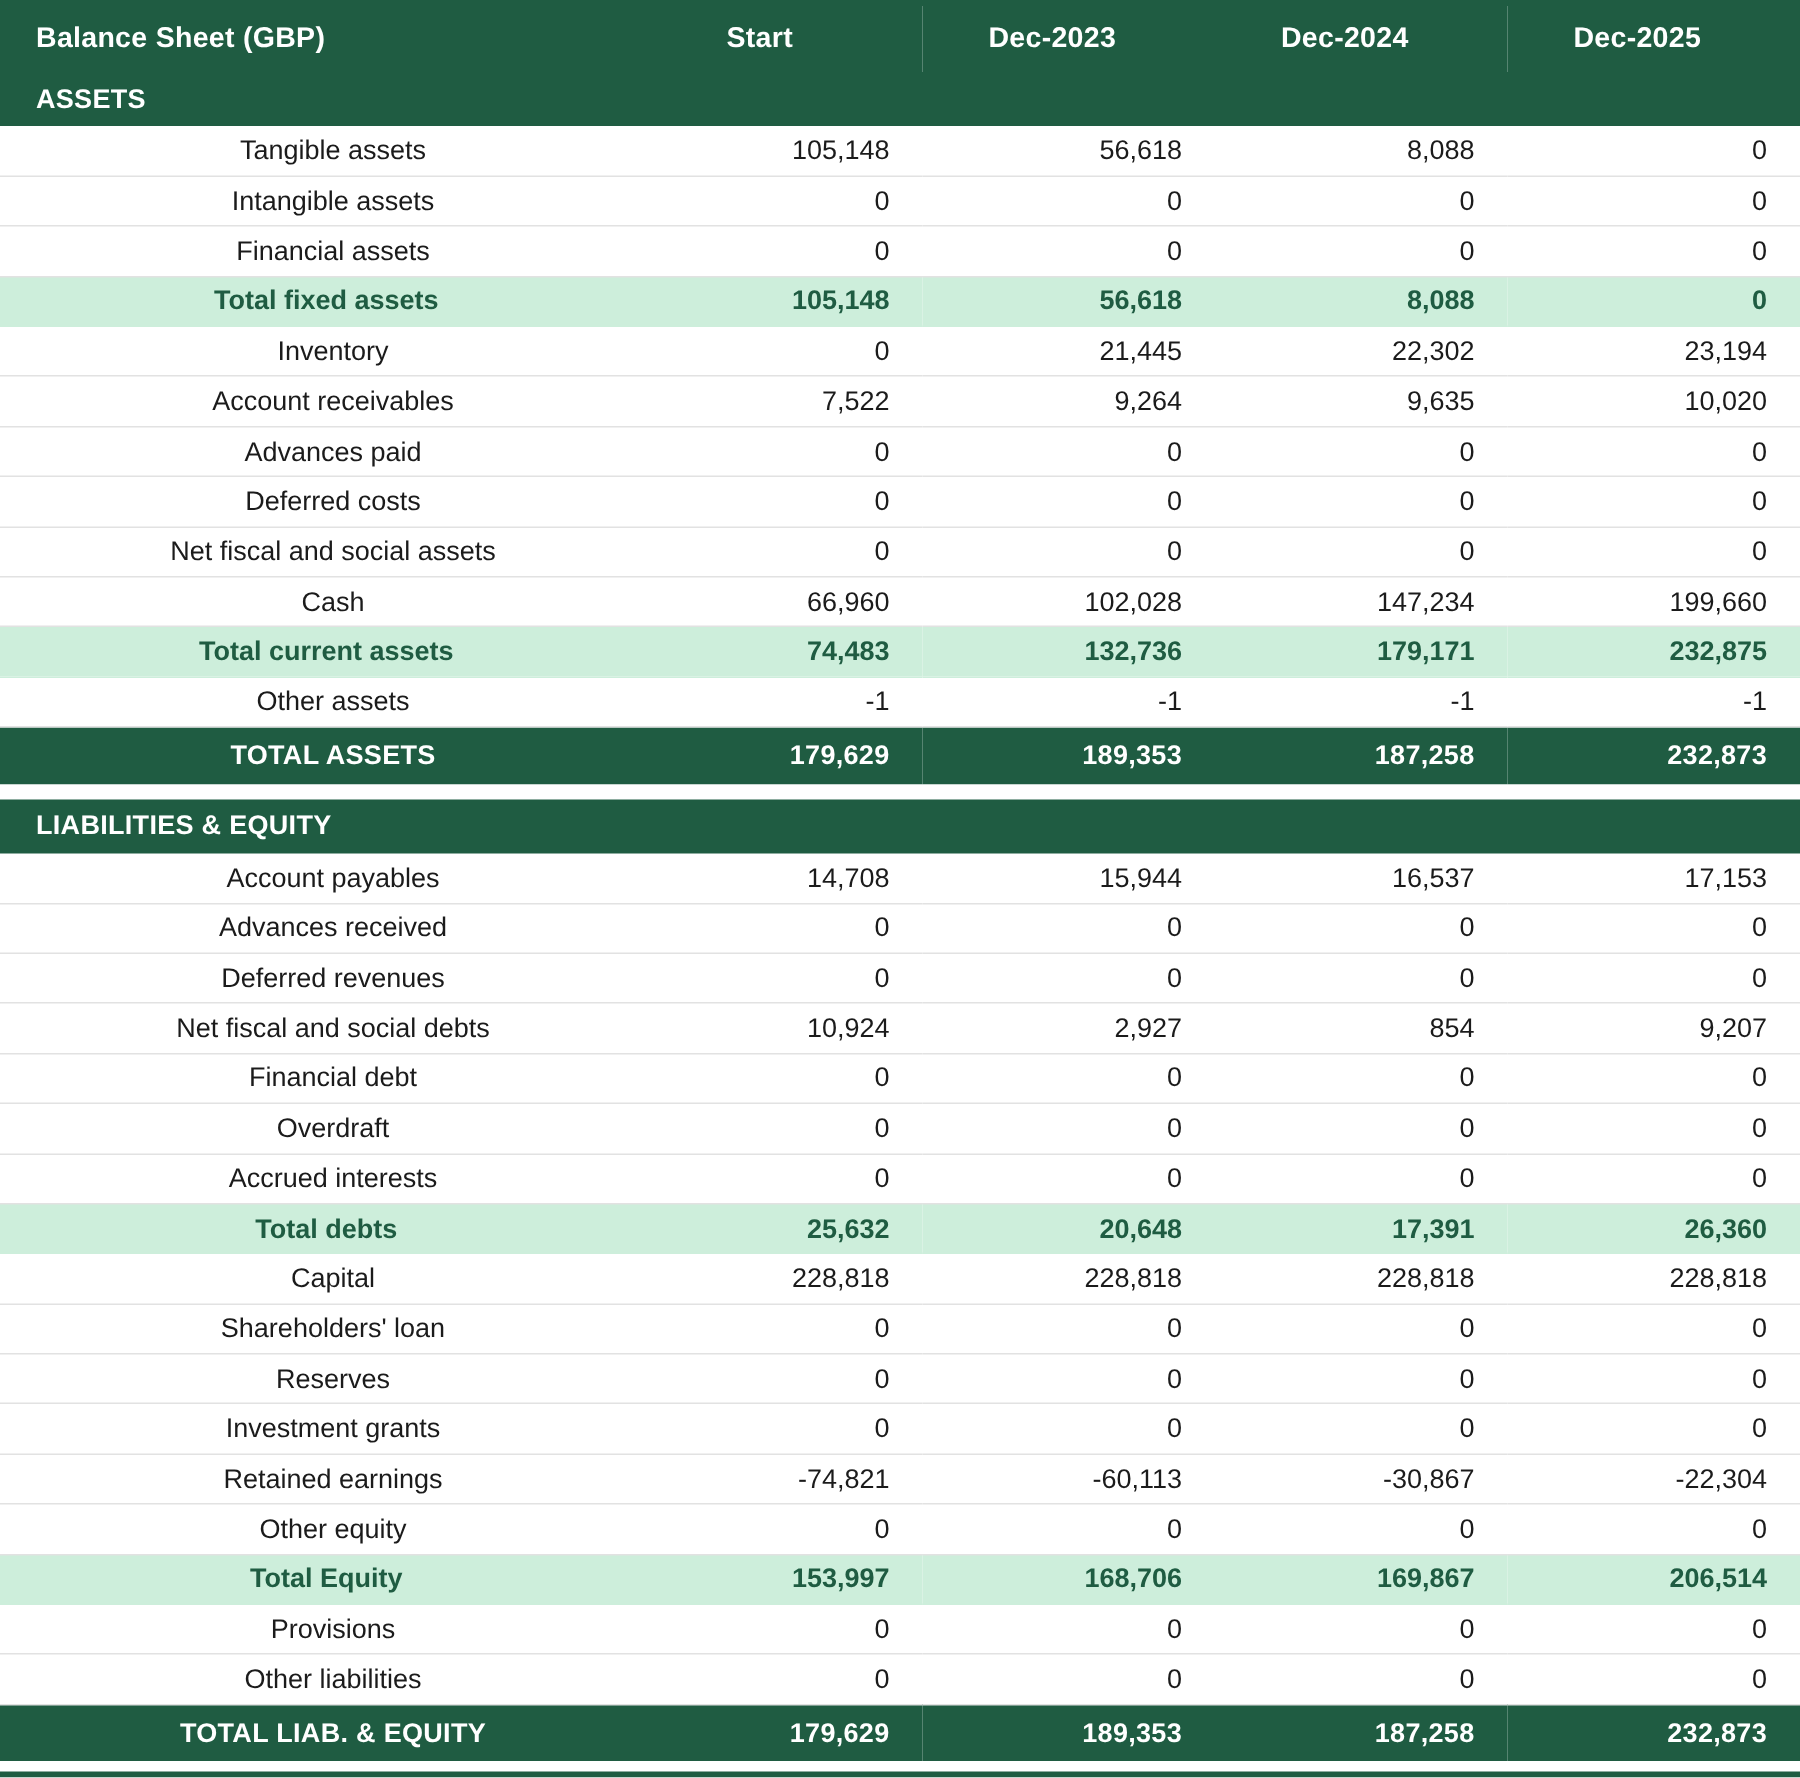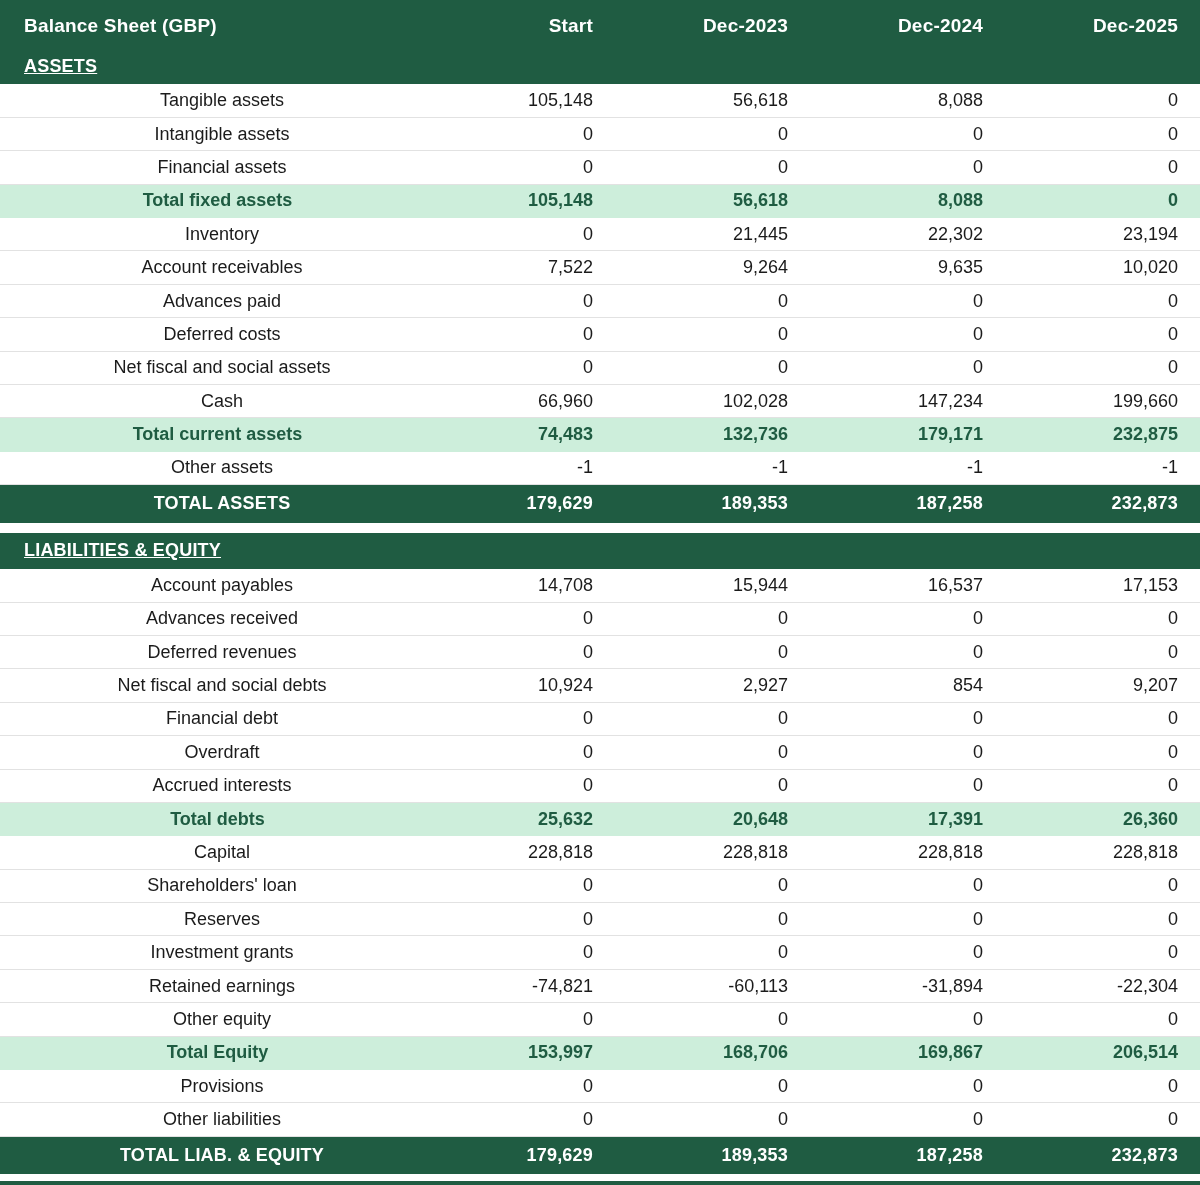--- a/index.html
+++ b/index.html
@@ -41,34 +41,33 @@
     color: #ffffff;
     font-size: 19px;
     font-weight: bold;
     letter-spacing: 0.2px;
   }
   th.label-cell {
     text-align: left;
     padding-left: 24px;
   }
   th.num-cell {
-    text-align: right;
+    text-align: center;
     padding-right: 22px;
   }
 
   
   tr.section-row { background: #1f5c42; height: 36px; }
   tr.section-row td {
     color: #ffffff;
     font-weight: bold;
     font-size: 18px;
     text-align: left;
     padding-left: 24px;
     letter-spacing: 0.2px;
-    text-decoration: underline;
   }
 
   
   tr.data-row td {
     font-size: 18px;
     color: #1b1b1b;
     border-bottom: 1px solid #e2e2e2;
   }
   td.label-cell {
     text-align: center;
@@ -306,21 +305,21 @@
           <td class="label-cell">Investment grants</td>
           <td class="num-cell">0</td>
           <td class="num-cell">0</td>
           <td class="num-cell">0</td>
           <td class="num-cell">0</td>
         </tr>
         <tr class="data-row">
           <td class="label-cell">Retained earnings</td>
           <td class="num-cell">-74,821</td>
           <td class="num-cell">-60,113</td>
-          <td class="num-cell">-31,894</td>
+          <td class="num-cell">-30,867</td>
           <td class="num-cell">-22,304</td>
         </tr>
         <tr class="data-row">
           <td class="label-cell">Other equity</td>
           <td class="num-cell">0</td>
           <td class="num-cell">0</td>
           <td class="num-cell">0</td>
           <td class="num-cell">0</td>
         </tr>
         <tr class="subtotal-row">

